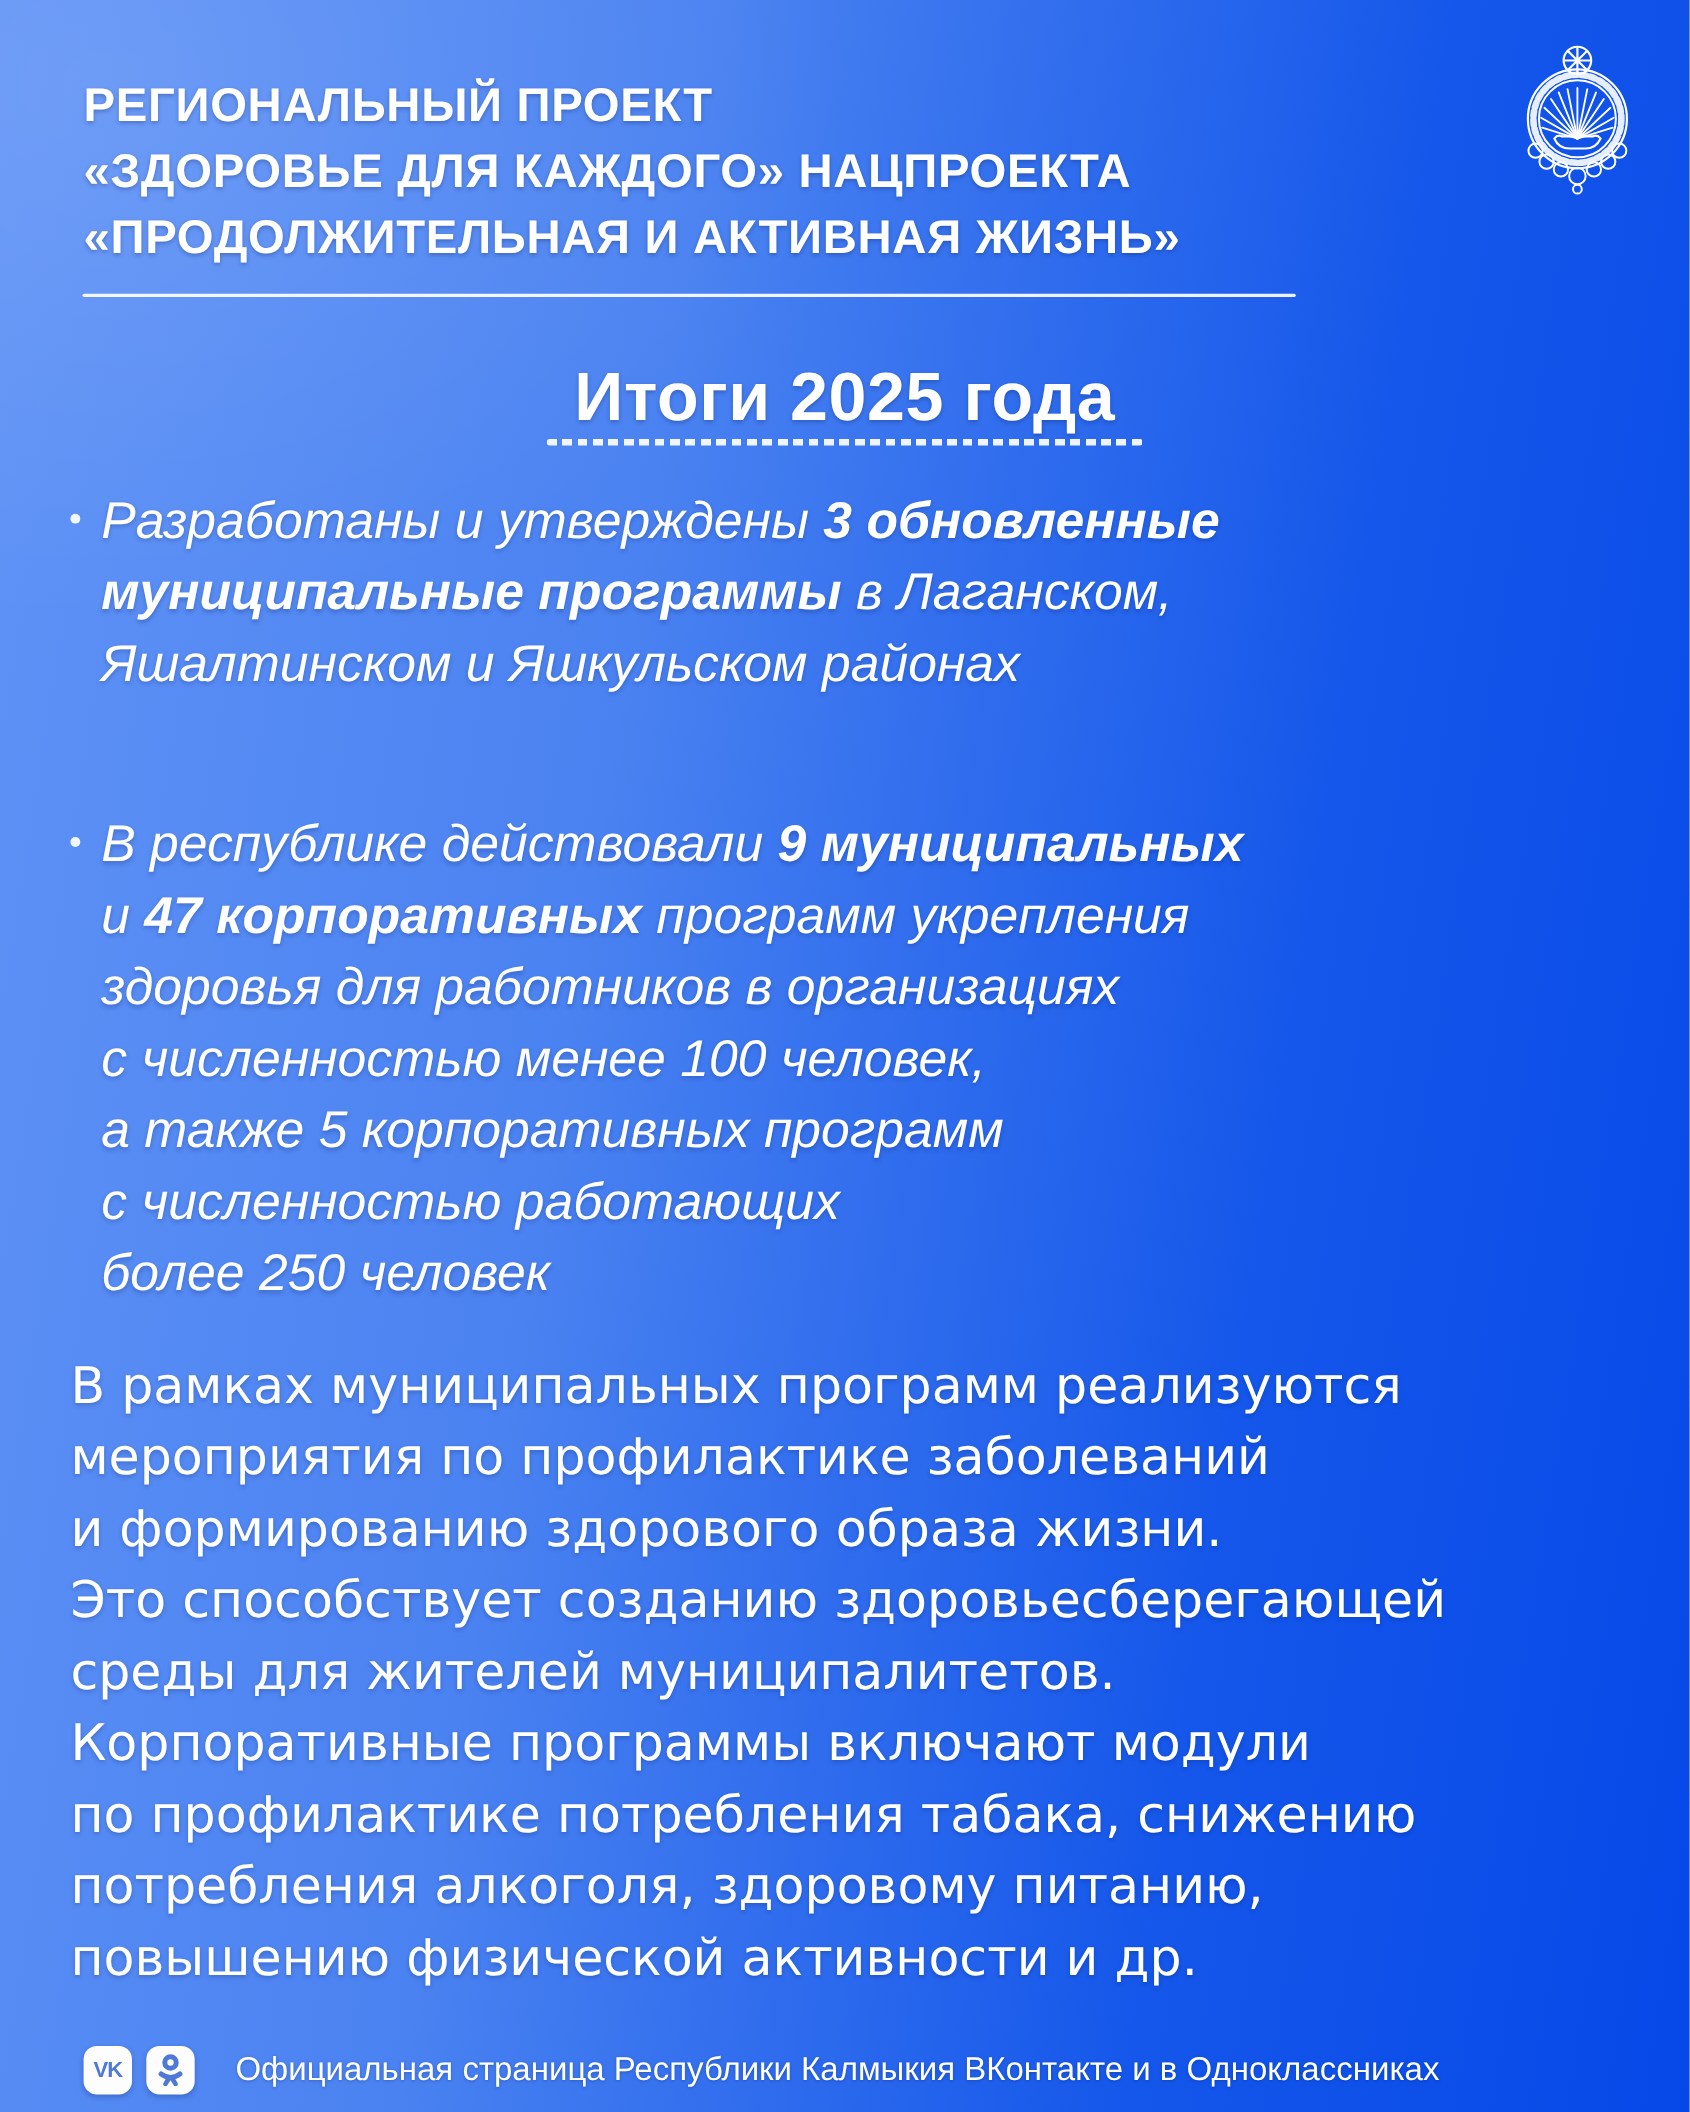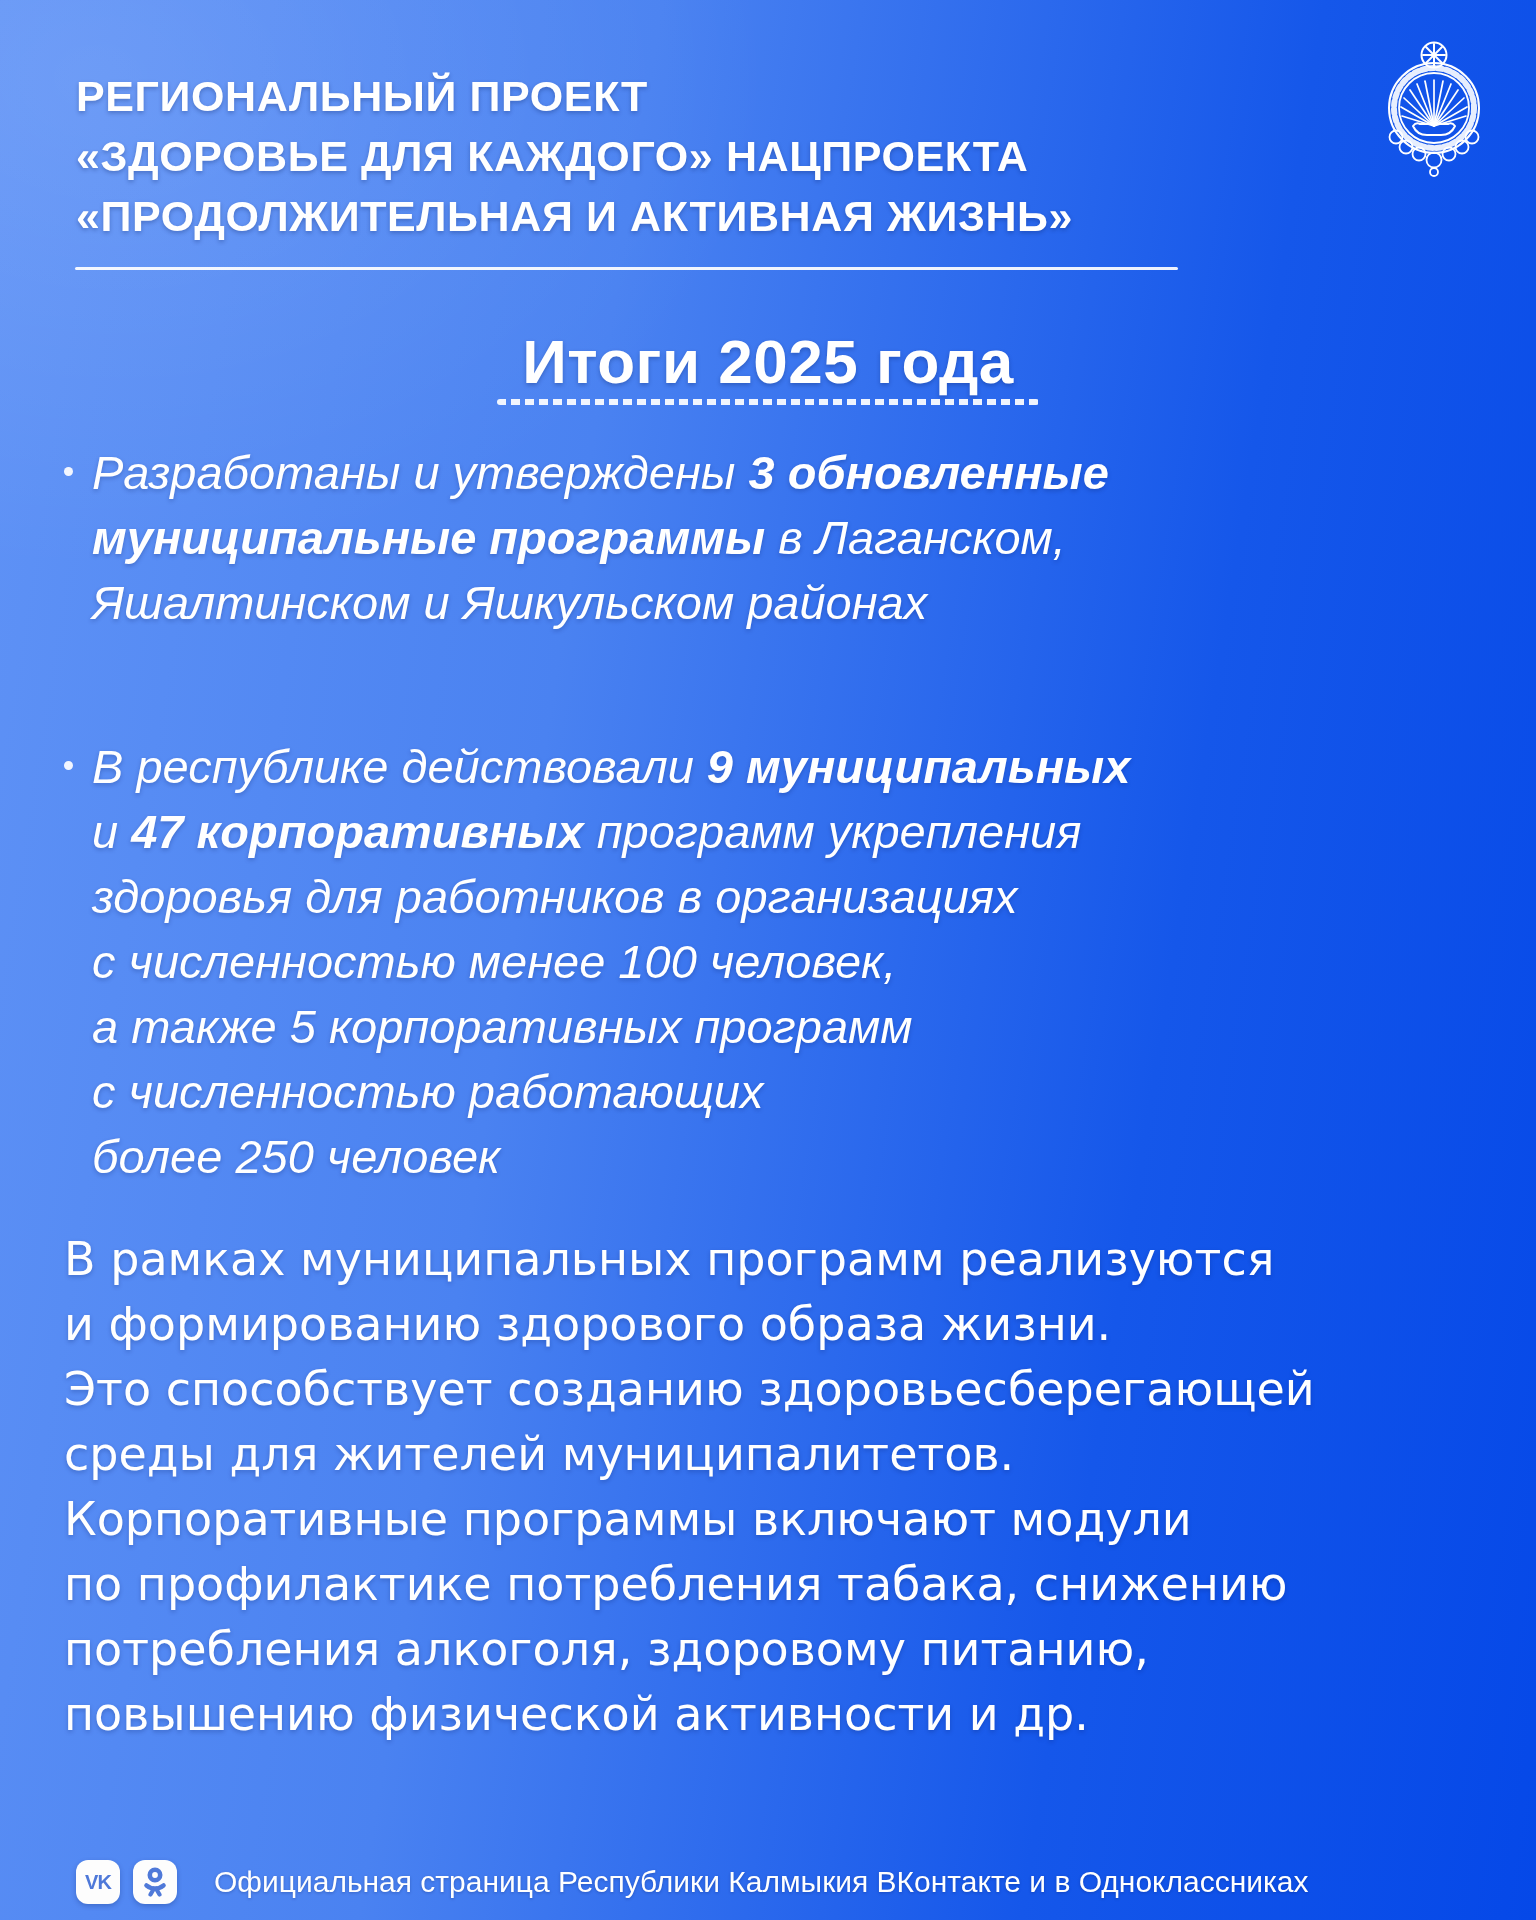--- a/index.html
+++ b/index.html
@@ -140,20 +140,21 @@
       <div class="ln"><span>здоровья для работников в организациях</span></div>
       <div class="ln"><span>с численностью менее 100 человек,</span></div>
       <div class="ln"><span>а также 5 корпоративных программ</span></div>
       <div class="ln"><span>с численностью работающих</span></div>
       <div class="ln"><span>более 250 человек</span></div>
     </div>
 </div>
 
 <div class="paragraph">
     <div class="ln">В рамках муниципальных программ реализуются</div>
+    <div class="ln">мероприятия по профилактике заболеваний</div>
     <div class="ln">и формированию здорового образа жизни.</div>
     <div class="ln">Это способствует созданию здоровьесберегающей</div>
     <div class="ln">среды для жителей муниципалитетов.</div>
     <div class="ln">Корпоративные программы включают модули</div>
     <div class="ln">по профилактике потребления табака, снижению</div>
     <div class="ln">потребления алкоголя, здоровому питанию,</div>
     <div class="ln">повышению физической активности и др.</div>
   </div>
 
 <div class="footer">

